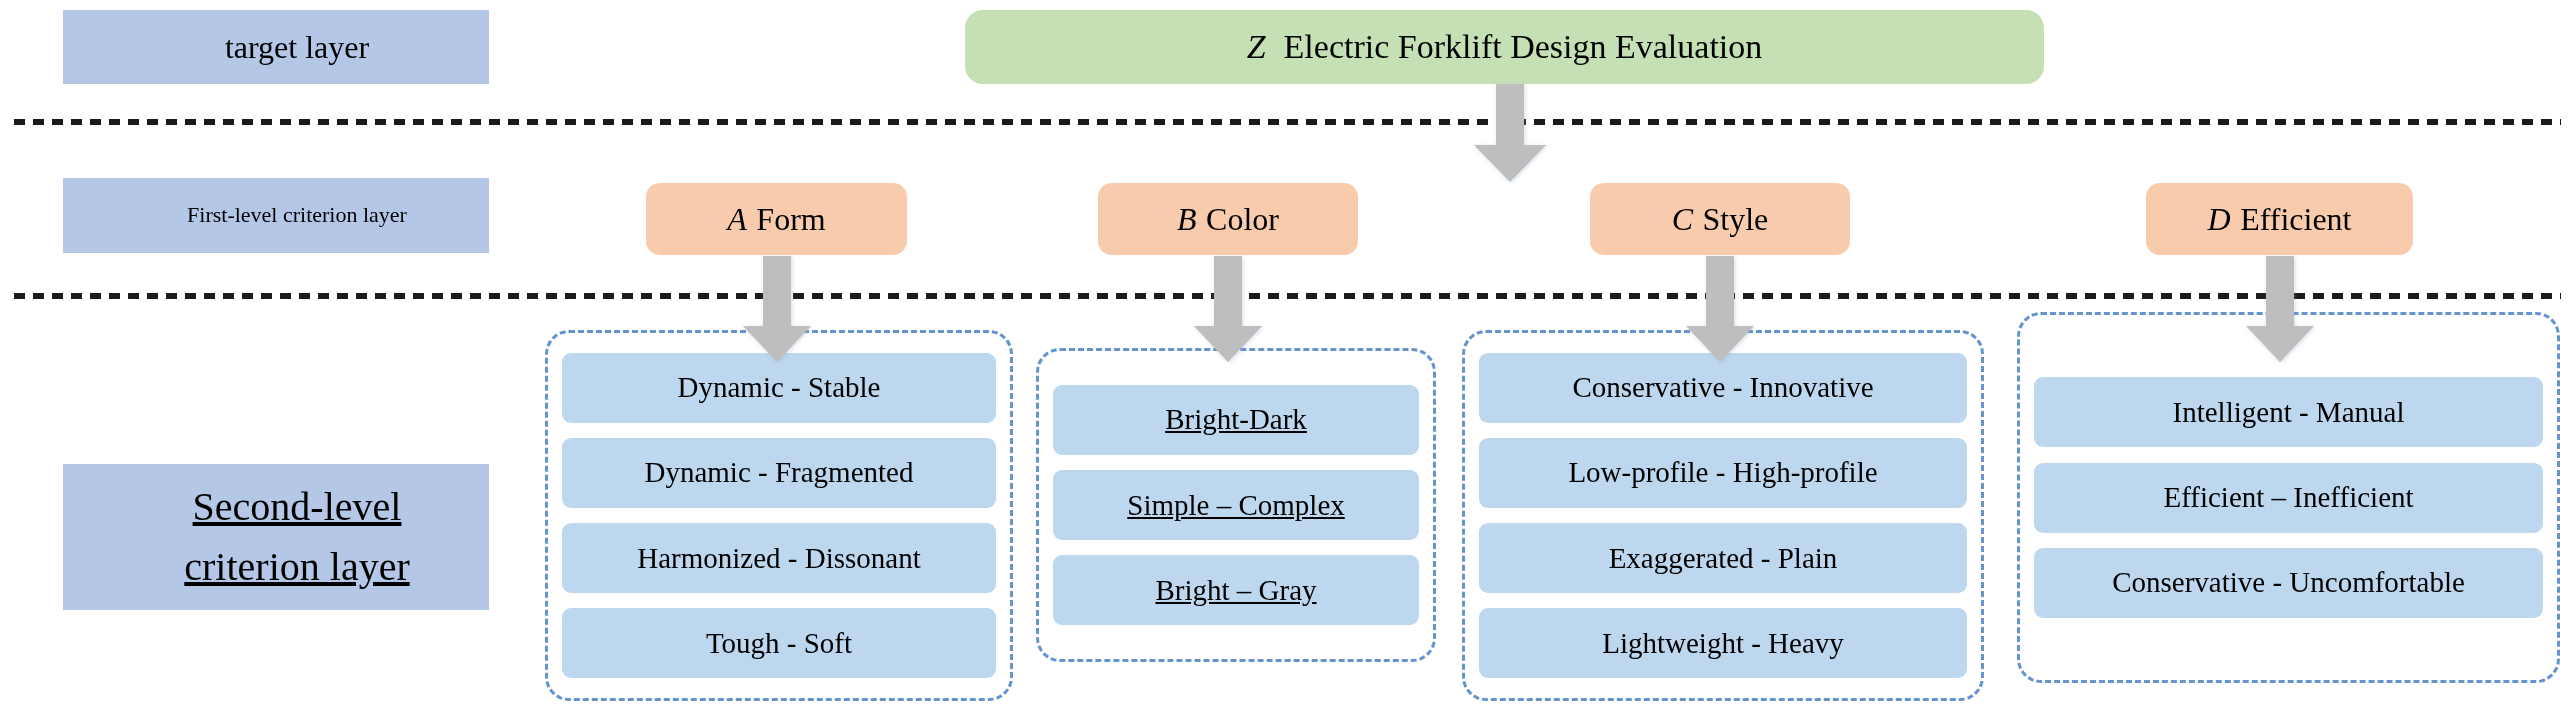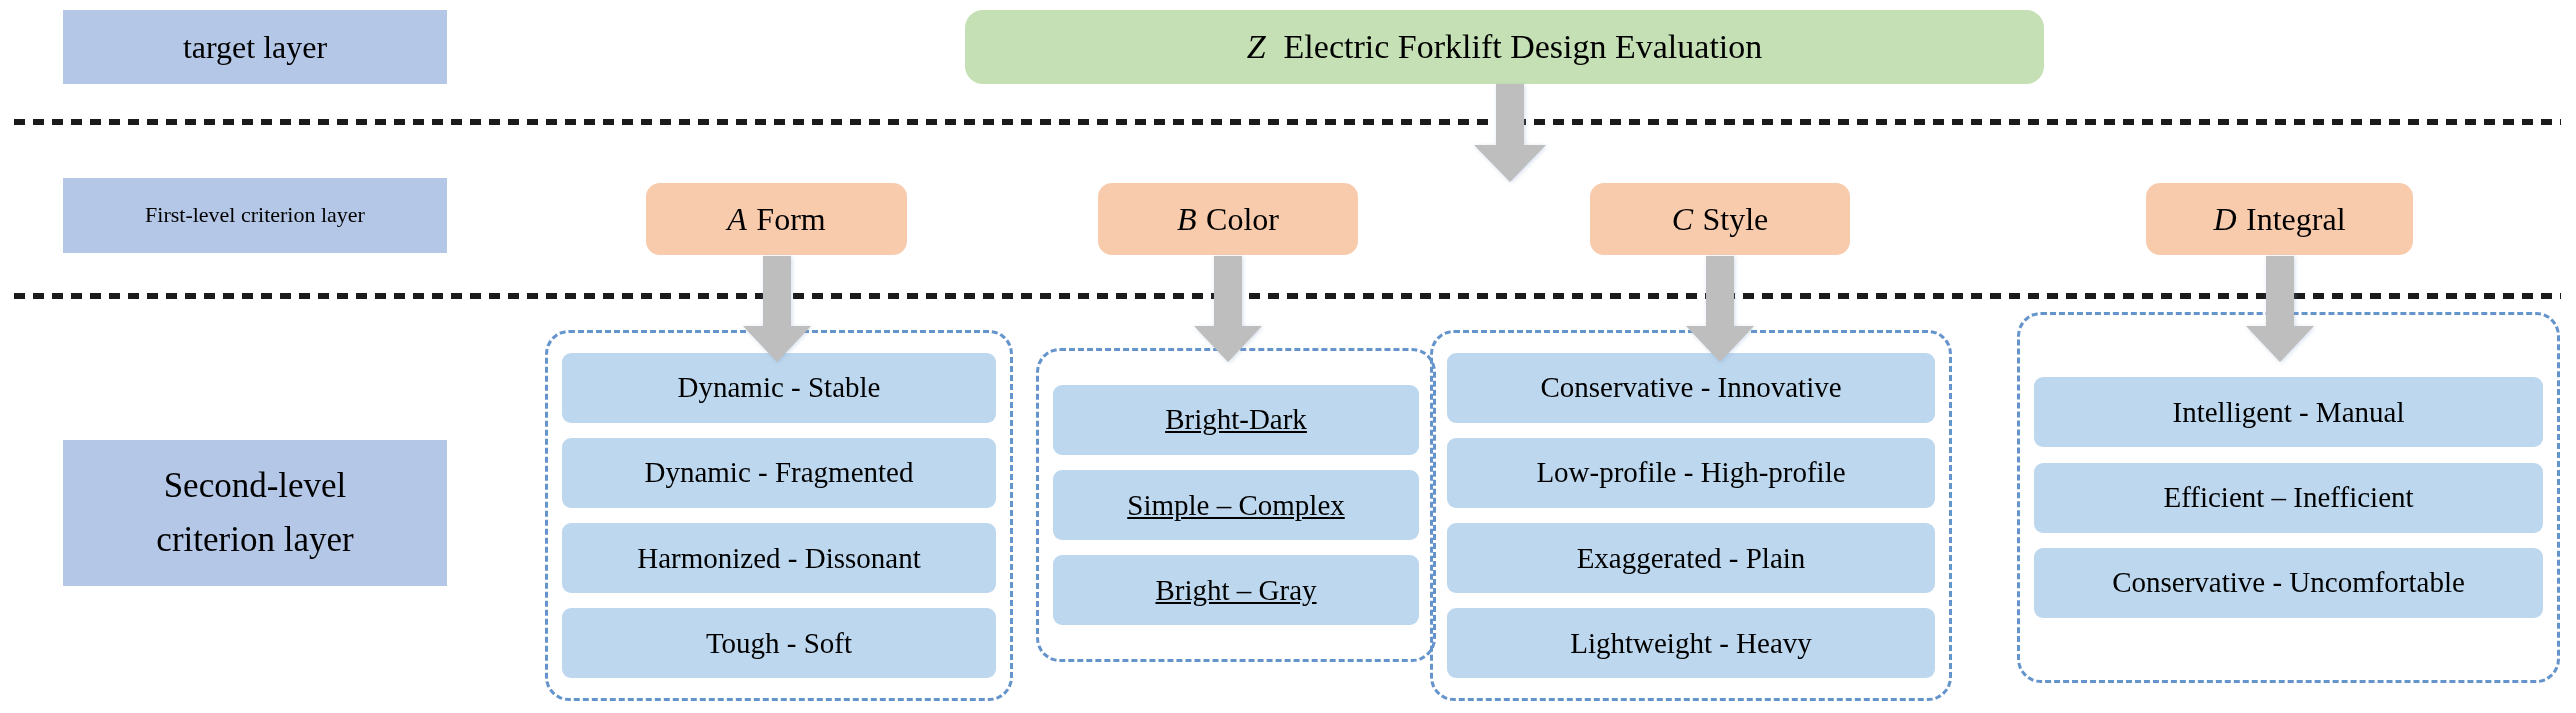--- a/index.html
+++ b/index.html
@@ -13,24 +13,25 @@
   }
   
   .layer-label{
     position:absolute;
     left:63px;width:384px;
     background:#B4C7E7;
     display:flex;flex-direction:column;align-items:center;justify-content:center;
     text-align:center;
     font-size:32px;
     line-height:1.2;
+    padding-left:42px;
   }
   #target-label{top:10.2px;height:74px;}
   #first-label{top:178px;height:75px;font-size:22px;}
-  #second-label{top:440px;height:146px;font-size:35px;gap:11.4px;}
+  #second-label{top:464px;height:146px;font-size:40px;gap:11.4px;text-decoration:underline;}
   
   .goal-node{
     position:absolute;
     left:965px;top:9.5px;width:1079px;height:74px;
     background:#C5E0B4;border-radius:18px;
     display:flex;align-items:center;justify-content:center;gap:18px;
     font-size:34px;
   }
   
   .criterion-node{
@@ -69,21 +70,21 @@
   .group{
     position:absolute;
     border:3.2px dashed #6593CC;border-radius:24px;
     box-sizing:border-box;
     display:flex;flex-direction:column;justify-content:center;gap:15.2px;
     padding:0 14px;
     background:transparent;
   }
   #group-a{left:545px;top:330px;width:468px;height:371px;}
   #group-b{left:1036px;top:348px;width:400px;height:314px;text-decoration:underline;}
-  #group-c{left:1430px;top:330px;width:522px;height:371px;}
+  #group-c{left:1462px;top:330px;width:522px;height:371px;}
   #group-d{left:2017px;top:312px;width:543px;height:371px;}
   .item{
     height:70px;flex:0 0 70px;
     background:#BDD7EE;border-radius:9px;
     display:flex;align-items:center;justify-content:center;
     font-size:29px;text-align:center;
   }
 </style>
 </head>
 <body>
@@ -113,21 +114,21 @@
   <div class="criterion-node" id="node-b">
     <span class="code">B</span>
     <span>Color</span>
   </div>
   <div class="criterion-node" id="node-c">
     <span class="code">C</span>
     <span>Style</span>
   </div>
   <div class="criterion-node" id="node-d">
     <span class="code">D</span>
-    <span>Integral</span>
+    <span>Efficient</span>
   </div>
 
   <div class="separator" id="sep-2"></div>
 
   <div class="down-arrow arrow-l2" id="arrow-a">
     <div class="shaft"></div>
     <div class="head"></div>
   </div>
   <div class="down-arrow arrow-l2" id="arrow-b">
     <div class="shaft"></div>

